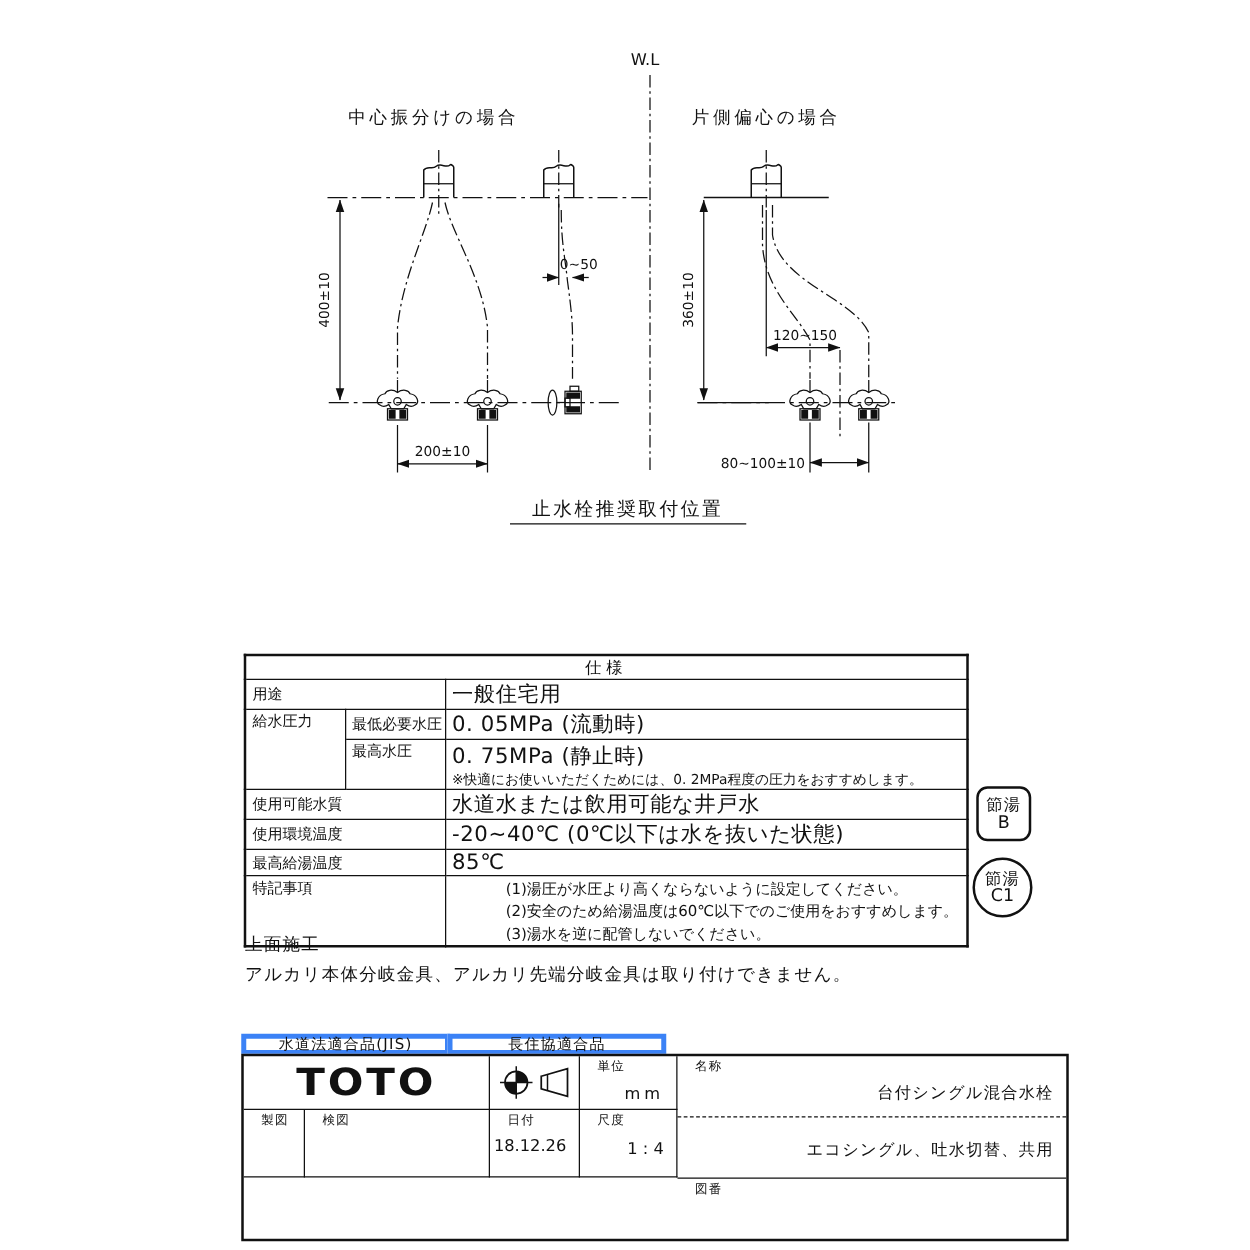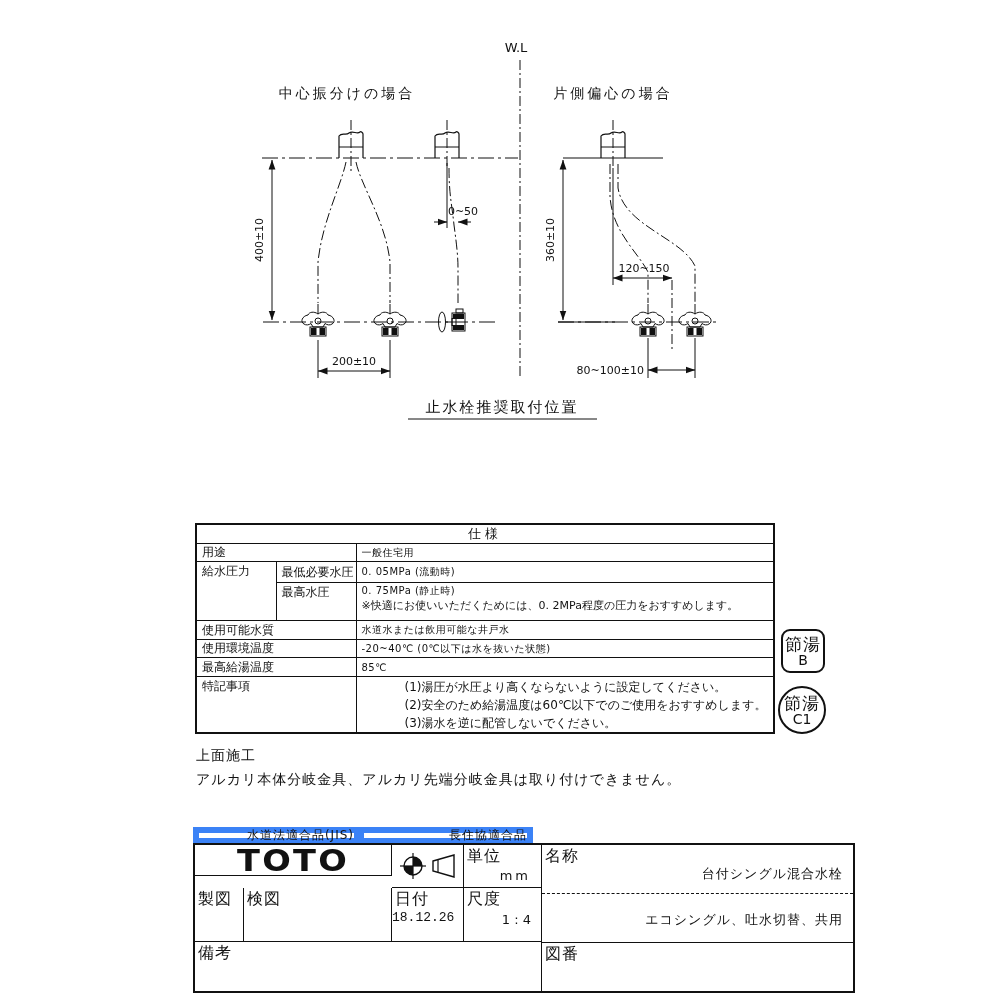--- a/index.html
+++ b/index.html
@@ -9,42 +9,42 @@
   .ln{stroke:#111;stroke-width:1.2;fill:none;}
   .thin{stroke-width:1;}
   .cl{stroke-dasharray:10 3 2 3;}
   .cl2{stroke-dasharray:16 4 3 4;}
   
   #specTable{position:absolute;left:195px;top:523px;width:578px;border-collapse:collapse;
              table-layout:fixed;font-size:12px;color:#111;}
   #specTable td{border:1px solid #111;padding:0 5px;vertical-align:middle;overflow:hidden;white-space:nowrap;}
   #specTable{border:2px solid #111;}
   #specTable .hdr{text-align:center;font-size:13px;letter-spacing:4px;}
-  #specTable .val{font-size:10px;letter-spacing:0.5px;}
+  #specTable .val{font-size:17px;letter-spacing:0.5px;}
   #specTable .small{font-size:11px;letter-spacing:0;}
   #specTable .top{vertical-align:top;padding-top:1px;}
   
   .badge{position:absolute;border:2px solid #111;display:flex;flex-direction:column;
          align-items:center;justify-content:center;line-height:1.0;background:#fff;box-sizing:border-box;}
-  .badge .b1{font-size:17px;letter-spacing:1px;}
+  .badge .b1{font-size:13px;letter-spacing:1px;}
   .badge .b2{font-size:14px;}
   
   #installNote{position:absolute;left:196px;top:747px;font-size:14px;letter-spacing:1px;}
   #installNote .h{margin-bottom:6px;}
   
   #tblock{position:absolute;left:193px;top:827px;width:662px;height:166px;box-sizing:border-box;}
   #tblock *{box-sizing:border-box;}
-  .tb-strip{position:absolute;top:0;height:17px;border:6px solid #3b82f6;display:flex;align-items:center;
-            justify-content:flex-end;font-size:12px;letter-spacing:1px;background:#fff;}
+  .tb-strip{position:absolute;top:0;height:17px;border:4px solid #3b82f6;display:flex;align-items:center;
+            justify-content:center;font-size:12px;letter-spacing:1px;background:#fff;}
   #tb-main{position:absolute;left:0;top:16px;width:662px;height:150px;border:2px solid #111;background:#fff;}
   .cell{position:absolute;}
   .br{border-right:1px solid #111;}
   .bb{border-bottom:1px solid #111;}
   .bb-dash{border-bottom:1px dashed #111;text-decoration:underline;}
-  .lbl{position:absolute;top:1px;left:3px;font-size:16px;letter-spacing:1px;}
+  .lbl{position:absolute;top:1px;left:14px;font-size:10px;letter-spacing:1px;}
   .cv{position:absolute;left:0;right:10px;text-align:right;font-size:13px;}
   #brand{font-size:30px;font-weight:900;letter-spacing:2px;transform:scaleX(1.12);transform-origin:center;}
 </style>
 </head>
 <body>
 
 <div id="sheet">
 
   <svg id="drawing" width="1000" height="432" viewBox="0 0 1000 432" style="position:absolute;left:0;top:0;">
     <defs>
@@ -202,21 +202,21 @@
   <div id="tblock">
     <div class="tb-strip" style="left:0;width:167px;">
       <span>水道法適合品(JIS)</span>
     </div>
     <div class="tb-strip" style="left:165px;width:175px;">
       <span>長住協適合品</span>
     </div>
 
     <div id="tb-main">
 
-      <div class="cell br bb" style="left:0;top:0;width:197px;height:31px;display:flex;align-items:center;justify-content:center;text-align:center;">
+      <div class="cell br bb" style="left:0;top:0;width:197px;height:43px;display:flex;align-items:center;justify-content:center;text-align:center;">
         <span id="brand">TOTO</span>
       </div>
       <div class="cell br bb" style="left:197px;top:0;width:72px;height:43px;display:flex;align-items:center;justify-content:center;">
         <svg width="62" height="34" viewBox="0 0 62 34">
           <circle cx="16" cy="17" r="9" fill="none" stroke="#111" stroke-width="1.4"></circle>
           <line x1="3" y1="17" x2="29" y2="17" stroke="#111" stroke-width="1.2"></line>
           <line x1="16" y1="4" x2="16" y2="30" stroke="#111" stroke-width="1.2"></line>
           <path d="M16,17 L16,8 A9,9 0 0 1 25,17 Z" fill="#111"></path>
           <path d="M16,17 L16,26 A9,9 0 0 1 7,17 Z" fill="#111"></path>
           <polygon points="36,12 57,6 57,28 36,22" fill="none" stroke="#111" stroke-width="1.4"></polygon>
@@ -227,32 +227,29 @@
         <span class="lbl">単位</span>
         <span class="cv" style="bottom:4px;letter-spacing:3px;">mm</span>
       </div>
 
       <div class="cell br bb" style="left:0;top:43px;width:49px;height:54px;">
         <span class="lbl">製図</span>
       </div>
       <div class="cell br bb" style="left:49px;top:43px;width:148px;height:54px;">
         <span class="lbl">検図</span>
       </div>
-      <div class="cell br bb" style="left:197px;top:43px;width:72px;height:54px;font-family:Liberation Mono, monospace;">
+      <div class="cell br bb" style="left:197px;top:43px;width:72px;height:54px;">
         <span class="lbl">日付</span>
         <span class="cv" style="top:22px;">18.12.26</span>
       </div>
       <div class="cell br bb" style="left:269px;top:43px;width:78px;height:54px;">
         <span class="lbl">尺度</span>
         <span class="cv" style="top:24px;">1 : 4</span>
       </div>
 
-      <div class="cell br" style="left:0;top:97px;width:347px;height:49px;">
-        <span class="lbl">備考</span>
-      </div>
 
       <div class="cell bb-dash" style="left:347px;top:0;width:311px;height:49px;">
         <span class="lbl">名称</span>
         <span class="cv" style="top:20px;letter-spacing:1px;">台付シングル混合水栓</span>
       </div>
       <div class="cell bb" style="left:347px;top:49px;width:311px;height:49px;">
         <span class="cv" style="top:17px;letter-spacing:1px;">エコシングル、吐水切替、共用</span>
       </div>
       <div class="cell" style="left:347px;top:98px;width:311px;height:48px;">
         <span class="lbl">図番</span>

